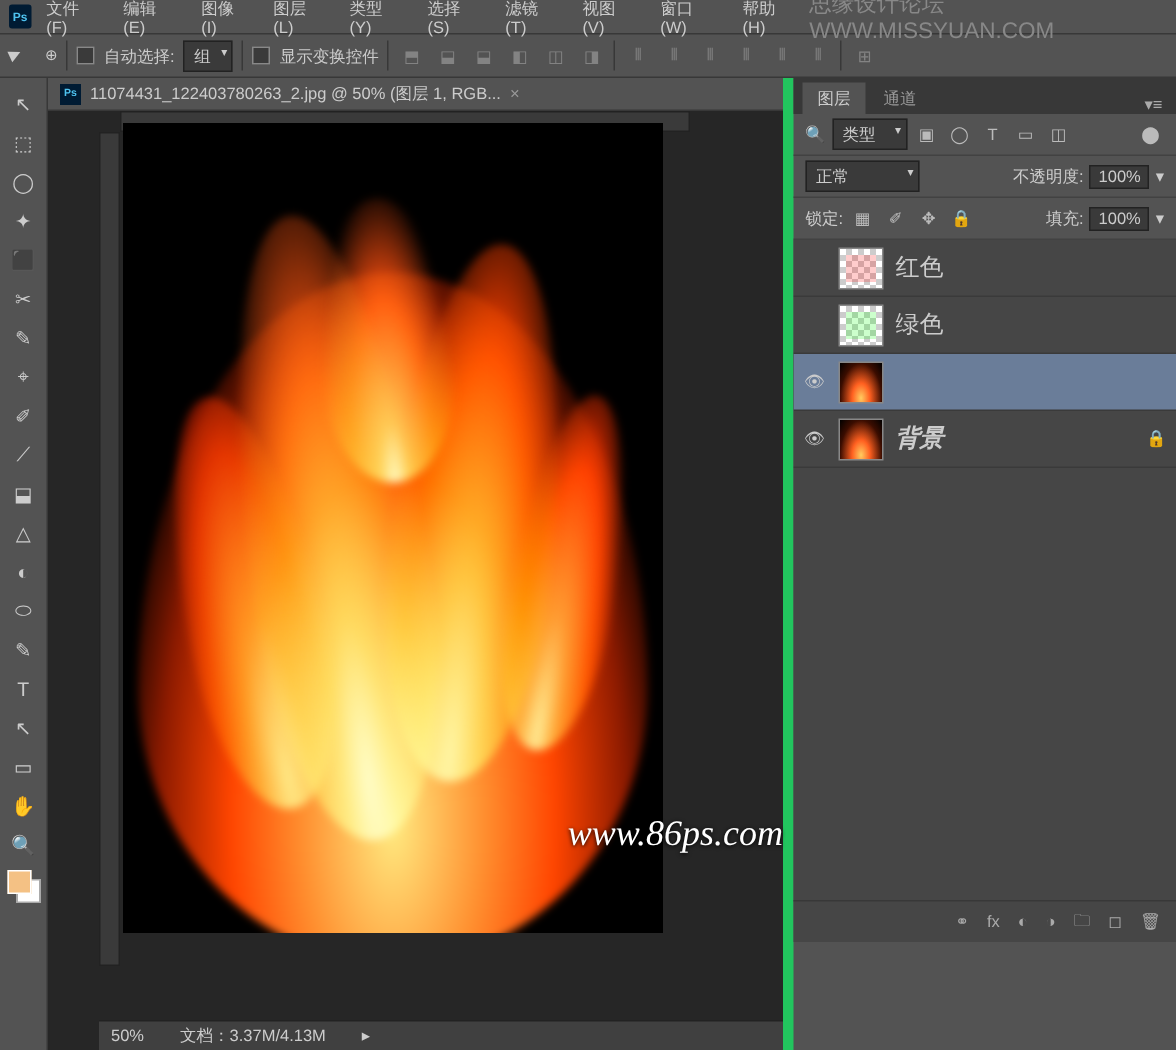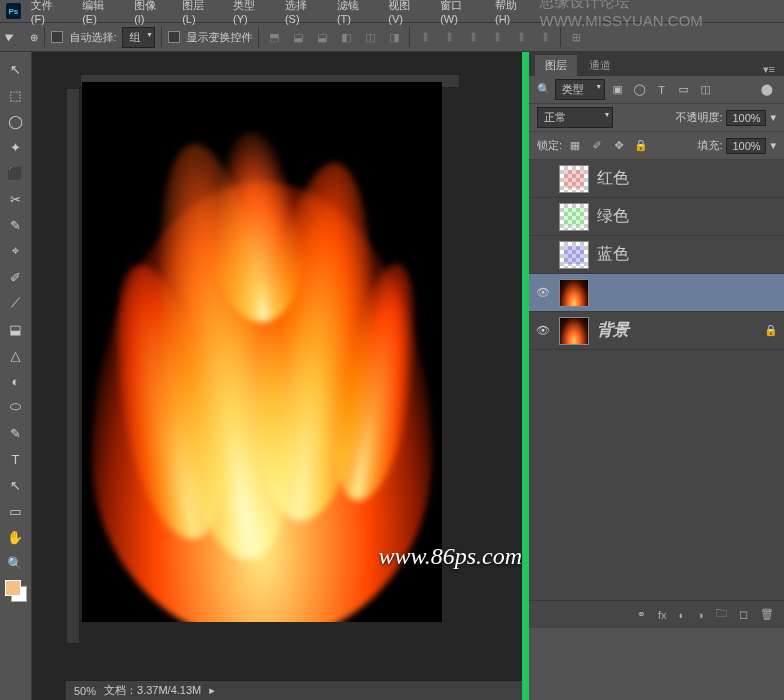--- a/index.html
+++ b/index.html
@@ -32,21 +32,21 @@
 .canvas { width: 360px; height: 540px; background: #000; margin-left: 16px; position: relative; overflow: hidden; }
 .flames { position: absolute; inset: 0; }
 .flame { position: absolute; border-radius: 50% 50% 50% 50% / 60% 60% 40% 40%; filter: blur(3px); mix-blend-mode: screen; }
 .f1 { width: 340px; height: 460px; left: 10px; bottom: -20px; background: radial-gradient(ellipse at 50% 80%, #ffea80 0%, #ff9030 25%, #ff4500 45%, #8b1a00 65%, transparent 80%); }
 .f2 { width: 120px; height: 420px; left: 80px; bottom: 60px; background: radial-gradient(ellipse at 50% 90%, #fff0a0 0%, #ffb040 20%, #ff5510 50%, transparent 80%); transform: rotate(-8deg); }
 .f3 { width: 110px; height: 360px; left: 180px; bottom: 100px; background: radial-gradient(ellipse at 50% 95%, #ffe080 0%, #ffa030 25%, #ff4000 55%, transparent 82%); transform: rotate(6deg); }
 .f4 { width: 90px; height: 280px; left: 40px; bottom: 80px; background: radial-gradient(ellipse at 50% 92%, #ffd070 0%, #ff7020 30%, #cc2200 60%, transparent 85%); transform: rotate(-12deg); }
 .f5 { width: 70px; height: 240px; left: 260px; bottom: 120px; background: radial-gradient(ellipse at 50% 95%, #ffe090 0%, #ff8030 25%, #ff3300 55%, transparent 80%); transform: rotate(10deg); }
 .f6 { width: 90px; height: 190px; left: 130px; bottom: 300px; background: radial-gradient(ellipse at 50% 100%, #fff8c0 0%, #ffb050 15%, #ff5010 45%, transparent 75%); transform: rotate(-4deg); }
 .canvas-url { position: absolute; right: 0px; bottom: 130px; color: #fff; font-size: 24px; font-style: italic; font-family: serif; text-shadow: 0 1px 3px #000; }
-.statusbar { position: absolute; bottom: 0; left: 34px; right: 0; height: 20px; background: #404040; display: flex; align-items: center; padding: 0 8px; gap: 8px; font-size: 11px; border-top: 1px solid #222; }
+.statusbar { position: absolute; bottom: 0; left: 34px; right: 0; height: 20px; background: #404040; display: flex; align-items: center; padding: 0 8px; gap: 24px; font-size: 11px; border-top: 1px solid #222; }
 .panels { width: 262px; background: #535353; border-left: 7px solid #22c55e; }
 .panel-tabs { height: 24px; display: flex; align-items: flex-end; padding: 0 6px; gap: 2px; background: #383838; }
 .panel-tab { padding: 3px 10px; background: #535353; color: #ccc; font-size: 11px; cursor: pointer; }
 .panel-tab.inactive { background: transparent; color: #999; }
 .panel-menu { margin-left: auto; width: 18px; text-align: center; color: #aaa; }
 .panel-row { display: flex; align-items: center; gap: 4px; padding: 4px 8px; height: 28px; border-bottom: 1px solid #424242; }
 .panel-row .iconbtn { width: 18px; height: 18px; display: flex; align-items: center; justify-content: center; color: #bbb; font-size: 11px; }
 .value-box { background: #3a3a3a; border: 1px solid #222; padding: 1px 4px; color: #ccc; width: 40px; text-align: center; }
 .layers-list { flex: 1; overflow: auto; background: #464646; }
 .layer { display: flex; align-items: center; height: 38px; border-bottom: 1px solid #3a3a3a; padding: 0 6px; gap: 8px; }
@@ -134,20 +134,25 @@
     <div class="tool">▭</div>
     <div class="tool">✋</div>
     <div class="tool">🔍</div>
     <div class="swatch">
       <div class="fg"></div>
       <div class="bg"></div>
     </div>
   </div>
 
   <div class="canvas-area">
+    <div class="doc-tab">
+      <div class="ps" style="width:14px;height:14px;background:#001b33;color:#4ec3f0;font-size:7px;display:flex;align-items:center;justify-content:center;font-weight:bold;">Ps</div>
+      <span>11074431_122403780263_2.jpg @ 50% (图层 1, RGB...</span>
+      <span class="x">×</span>
+    </div>
     <div class="ruler-h"></div>
     <div class="ruler-v"></div>
     <div class="canvas-wrap">
       <div class="canvas">
         <div class="flames">
           <div class="flame f1"></div>
           <div class="flame f2"></div>
           <div class="flame f3"></div>
           <div class="flame f4"></div>
           <div class="flame f5"></div>
@@ -203,25 +208,20 @@
       <div class="layer">
         <div class="eye"></div>
         <div class="thumb checker red"></div>
         <div class="name">红色</div>
       </div>
       <div class="layer">
         <div class="eye"></div>
         <div class="thumb checker green"></div>
         <div class="name">绿色</div>
       </div>
-      <div class="layer">
-        <div class="eye"></div>
-        <div class="thumb checker blue"></div>
-        <div class="name">蓝色</div>
-      </div>
       <div class="layer selected">
         <div class="eye">👁</div>
         <div class="thumb flame-th"></div>
       </div>
       <div class="layer">
         <div class="eye">👁</div>
         <div class="thumb flame-th"></div>
         <div class="name layer-italic">背景</div>
         <div class="lock">🔒</div>
       </div>

